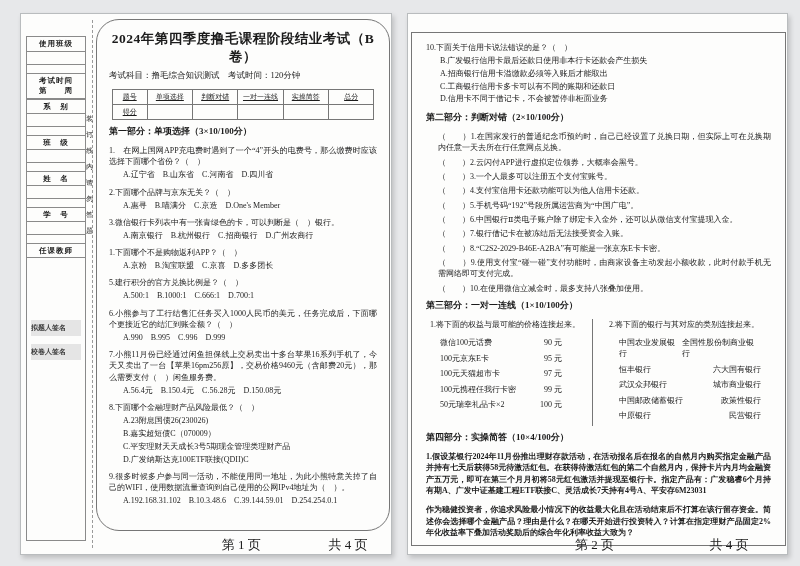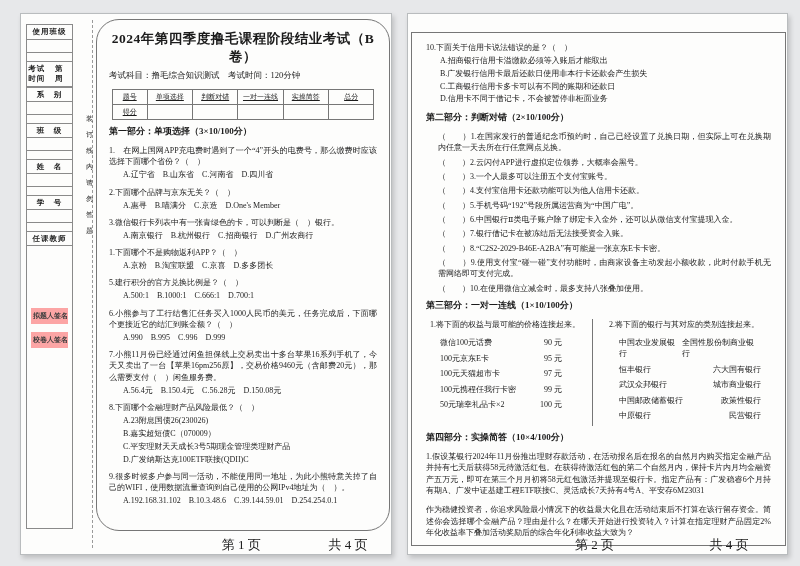--- a/index.html
+++ b/index.html
@@ -8,33 +8,33 @@
     background:#e7e8ea;
     font-family:"Liberation Serif","DejaVu Serif",serif;
     color:#1c1c1c;
   }
   .sheet{position:absolute;background:#fdfdfc;border:1px solid #b9bcbe;
     box-shadow:2px 3px 5px rgba(0,0,0,.18);box-sizing:border-box;}
   #sheet1{left:20px;top:13px;width:372px;height:542px;}
   #sheet2{left:407px;top:13px;width:381px;height:542px;}
 
   
-  .sb{position:absolute;left:5px;top:10px;width:47px;height:505px;
+  .sb{position:absolute;left:5px;top:22px;width:60px;height:505px;
       border:1px solid #8a8a8a;box-sizing:border-box;}
   .sb-cell{box-sizing:border-box;width:100%;text-align:center;font-size:7.5px;
       display:flex;align-items:center;justify-content:center;}
   .sb-label{height:15px;font-weight:bold;letter-spacing:1px;
       border-top:1px solid #8a8a8a;border-bottom:1px solid #8a8a8a;}
   .sb-label.first{border-top:none;}
   .sb-blank{height:13px;border-bottom:1px solid #8a8a8a;}
-  .sb-two{height:26px;flex-direction:row;font-weight:bold;line-height:1.35;
+  .sb-two{height:26px;flex-direction:column;font-weight:bold;line-height:1.35;
       border-top:1px solid #8a8a8a;border-bottom:1px solid #8a8a8a;letter-spacing:1px;}
   .sb-gap{height:8px;}
-  .sb-sig{margin:8px 4px 0;background:#fca5a5;color:#3d3d3d;font-size:7px;
-      text-align:right;padding:3px 0;font-weight:bold;}
+  .sb-sig{margin:8px 4px 0;background:#e5e5e5;color:#3d3d3d;font-size:7px;
+      text-align:left;padding:3px 0;font-weight:bold;}
   .sb-sig.firstsig{margin-top:62px;}
 
   
   .bind-line{position:absolute;left:71px;top:6px;height:528px;border-left:1px dashed #9a9a9a;}
   .bind-text{position:absolute;left:63px;top:95px;writing-mode:vertical-rl;
       text-orientation:upright;font-size:7px;letter-spacing:4px;color:#3a3a3a;}
 
   
   .frame{position:absolute;border:1px solid #767676;box-sizing:border-box;overflow:hidden;}
   #content1{left:75px;top:5px;width:294px;height:512px;padding:10px 12px 4px;border-radius:23px;}
@@ -53,21 +53,21 @@
 
   .j-item{font-size:8px;line-height:1.42;margin-bottom:3px;padding-left:12px;text-align:justify;}
 
   .match{display:flex;margin:2px 0 0;}
   .mc{flex:1;box-sizing:border-box;padding:0 4px;}
   .mc + .mc{border-left:1px solid #767676;padding-left:16px;}
   .match-title{font-size:8px;margin-bottom:7px;}
   .pair{display:flex;justify-content:space-between;font-size:8px;margin:0 6px 4.5px 10px;}
   .mc.c1 .pair{margin-right:26px;}
 
-  .para{font-size:8px;line-height:1.45;text-align:justify;margin-bottom:7px;}
+  .para{font-size:8px;line-height:1.45;text-align:justify;margin-bottom:7px;font-weight:bold;}
 
   .sheet-footer{position:absolute;left:70px;right:3px;bottom:6px;height:12px;font-size:13px;}
   #sheet2 .sheet-footer{left:3px;}
   .fp{position:absolute;left:44%;}
   .ft{position:absolute;left:80%;}
 </style>
 </head>
 <body>
 
 <div class="sheet" id="sheet1">
@@ -172,22 +172,22 @@
     <span class="fp">第 1 页</span>
     <span class="ft">共 4 页</span>
   </div>
 </div>
 
 <div class="sheet" id="sheet2">
   <div class="frame" id="content2">
 
     <div class="q">
       <div class="q-text">10.下面关于信用卡说法错误的是？（　）</div>
+      <div class="q-opt">B.广发银行信用卡最后还款日使用非本行卡还款会产生损失</div>
       <div class="q-opt">A.招商银行信用卡溢缴款必须等入账后才能取出</div>
-      <div class="q-opt">B.广发银行信用卡最后还款日使用非本行卡还款会产生损失</div>
       <div class="q-opt">C.工商银行信用卡多卡可以有不同的账期和还款日</div>
       <div class="q-opt">D.信用卡不同于借记卡，不会被暂停非柜面业务</div>
     </div>
 
     <div class="part-heading">第二部分：判断对错（2×10/100分）</div>
     <div class="j-item">（　　）1.在国家发行的普通纪念币预约时，自己已经设置了兑换日期，但实际上可在兑换期内任意一天去所在行任意网点兑换。</div>
     <div class="j-item">（　　）2.云闪付APP进行虚拟定位领券，大概率会黑号。</div>
     <div class="j-item">（　　）3.一个人最多可以注册五个支付宝账号。</div>
     <div class="j-item">（　　）4.支付宝信用卡还款功能可以为他人信用卡还款。</div>
     <div class="j-item">（　　）5.手机号码“192”号段所属运营商为“中国广电”。</div>

